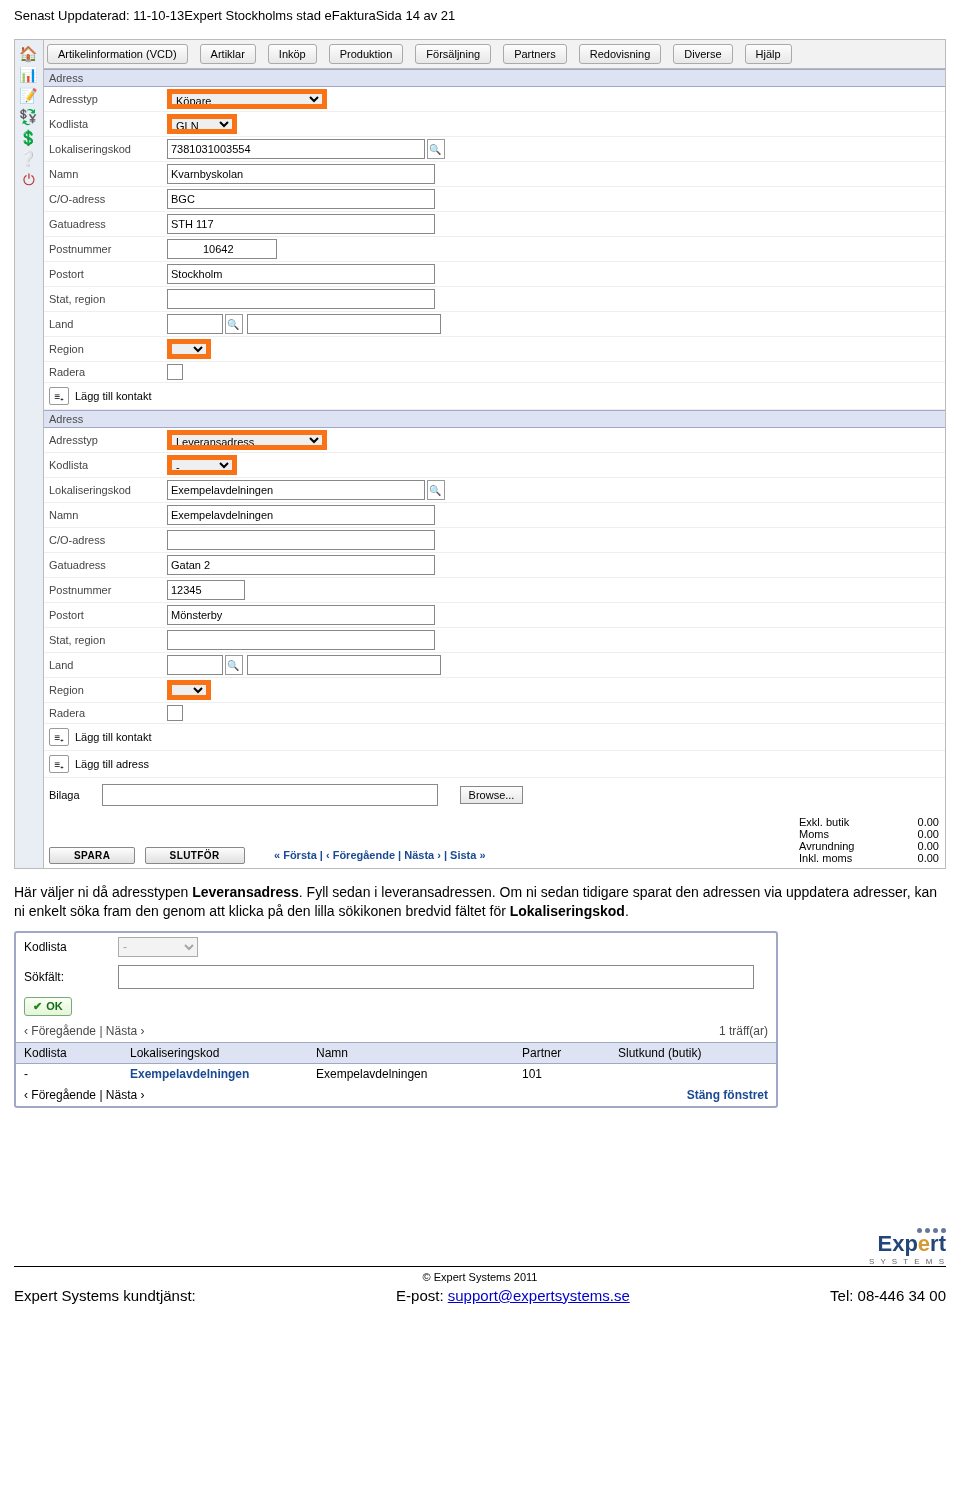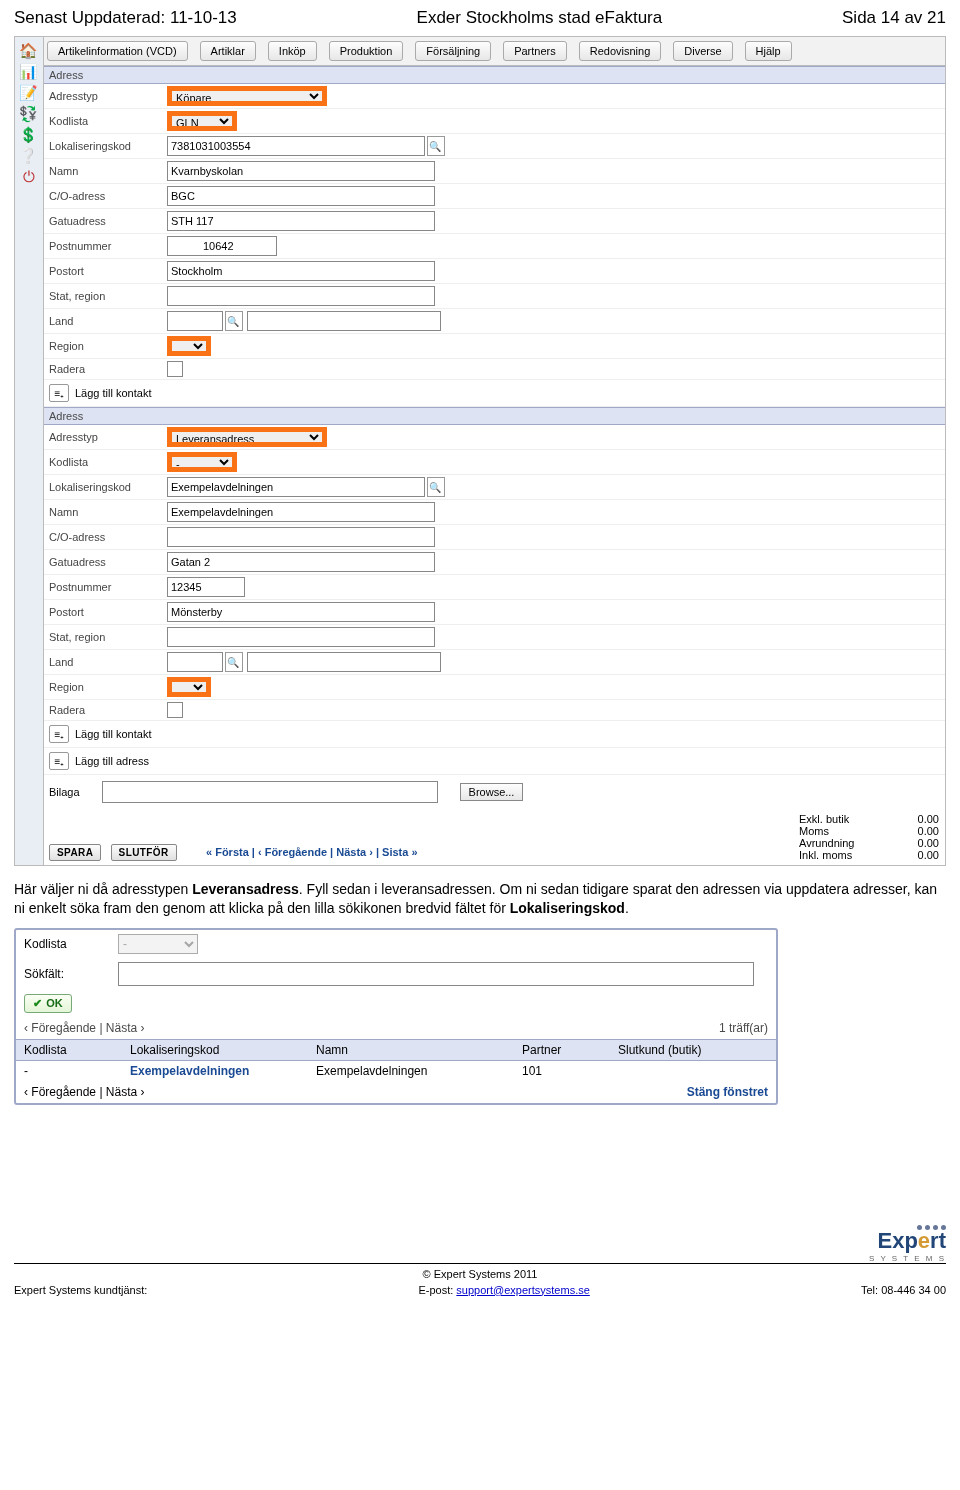--- a/index.html
+++ b/index.html
@@ -1,17 +1,17 @@
 <!DOCTYPE html>
 <html><head>
 <meta charset="utf-8">
 <style>
 html,body{margin:0;padding:0;font-family:Arial,Helvetica,sans-serif;font-size:12px;color:#000;background:#fff;width:960px}
 .page{padding:8px 14px}
-.header-meta{display:flex;justify-content:space-between;font-size:17px;margin-bottom:8px}
+.header-meta{display:flex;font-size:13px;margin-bottom:16px}
 .header-meta span{white-space:nowrap}
 .app-frame{border:1px solid #bbb;background:#fff;position:relative}
 .sidebar{position:absolute;left:0;top:0;bottom:0;width:28px;background:#e9edf4;border-right:1px solid #bbb;display:flex;flex-direction:column;align-items:center;gap:6px;padding-top:6px}
 .sidebar .sicn{font-size:15px;line-height:15px}
 .app-body{margin-left:28px}
 .topmenu{display:flex;gap:12px;padding:4px;border-bottom:1px solid #bbb;background:#f2f2f2}
 .topmenu .tab{border:1px solid #aaa;background:linear-gradient(#fdfdfd,#e7e7e7);padding:3px 10px;border-radius:3px;font-size:11px;cursor:pointer}
 .section-head{background:#dde3f2;border:1px solid #9fa8c7;border-left:none;border-right:none;color:#4a4a4a;padding:2px 6px;font-size:11px}
 .fields{padding:0}
 .frow{display:flex;align-items:center;border-bottom:1px solid #eee;padding:2px 6px;font-size:11px}
@@ -22,21 +22,21 @@
 .frow .cb{width:14px;height:14px;border:1px solid #888;background:#fff}
 .add-row{display:flex;align-items:center;gap:6px;padding:4px 6px;font-size:11px;border-bottom:1px solid #eee}
 .add-row .addicon{border:1px solid #999;border-radius:2px;width:18px;height:16px;display:inline-flex;align-items:center;justify-content:center;font-size:10px;background:#fff}
 .bilaga{display:flex;align-items:center;gap:22px;padding:6px;font-size:11px}
 .bilaga input{border:1px solid #888;height:18px}
 .bilaga button{border:1px solid #888;background:linear-gradient(#fdfdfd,#e7e7e7);padding:2px 8px;font-size:11px;cursor:pointer}
 .footer-bar{display:flex;justify-content:space-between;align-items:flex-end;padding:4px 6px}
 .totals{font-size:11px}
 .totals .trow{display:flex;justify-content:space-between;width:140px}
 .pager{font-size:11px;color:#1a4a93;font-weight:bold}
-.actions button{border:1px solid #888;background:linear-gradient(#fdfdfd,#e0e0e0);padding:2px 7px;font-size:10px;font-weight:bold;letter-spacing:0.4px;margin-right:6px;border-radius:2px;cursor:pointer}
+.actions button{border:1px solid #888;background:linear-gradient(#fdfdfd,#e0e0e0);padding:2px 24px;font-size:10px;font-weight:bold;letter-spacing:0.4px;margin-right:6px;border-radius:2px;cursor:pointer}
 .body-text{margin-top:14px;font-size:14px;line-height:1.35}
 .body-text b{font-weight:bold}
 
 .search-window{border:2px solid #9fa8c7;margin-top:10px;width:760px;border-radius:3px;overflow:hidden}
 .swrow{display:flex;align-items:center;padding:4px 8px;font-size:12px;gap:6px}
 .swrow .lbl{width:88px}
 .swrow select,.swrow input{border:1px solid #888;font-size:12px;height:20px}
 .okbtn{border:1px solid #7a7;background:linear-gradient(#fafff4,#e3f5d7);padding:2px 8px;font-size:11px;font-weight:bold;color:#156a15;margin:4px 8px;display:inline-flex;align-items:center;gap:4px;border-radius:3px;cursor:pointer}
 .sw-pager{display:flex;justify-content:space-between;padding:4px 8px;font-size:12px;color:#4a4a4a}
 .sw-cols{display:flex;background:#dde3f2;border-top:1px solid #9fa8c7;border-bottom:1px solid #9fa8c7;font-size:12px}
@@ -44,36 +44,36 @@
 .sw-data{display:flex;font-size:12px}
 .sw-data div{padding:3px 8px}
 .sw-data .link{color:#1a4a93;font-weight:bold}
 .sw-foot{display:flex;justify-content:space-between;padding:4px 8px;font-size:12px}
 .sw-foot .closew{color:#1a4a93;font-weight:bold}
 .c1{width:90px}.c2{width:170px}.c3{width:190px}.c4{width:80px}.c5{flex:1}
 
 .page-footer{margin-top:120px;font-size:12px}
 .pf-line{border-top:1px solid #000;margin-bottom:4px}
 .pf-row1{text-align:center;font-size:11px;margin-bottom:4px}
-.pf-row2{display:flex;justify-content:space-between;font-size:11px;align-items:flex-end}
+.pf-row2{display:flex;justify-content:space-between;font-size:15px;align-items:flex-end}
 .email-link{color:#0000cc;text-decoration:underline}
 .logo{display:flex;flex-direction:column;align-items:flex-end}
 .logo-dots{display:flex;gap:3px;margin-bottom:-2px}
 .logo-dots span{width:5px;height:5px;border-radius:50%;background:#679}
 .logo-txt{font-size:22px;font-weight:bold;color:#224677}
 .logo-txt .orange{color:#d59a33}
 .logo-sub{font-size:8px;letter-spacing:2px;color:#666}
 </style>
 </head>
 <body>
 
 <div class="page">
   <div class="header-meta">
     <span>Senast Uppdaterad: 11-10-13</span>
-    <span>Exder Stockholms stad eFaktura</span>
+    <span>Expert Stockholms stad eFaktura</span>
     <span>Sida 14 av 21</span>
   </div>
 
   <div class="app-frame">
     <div class="sidebar">
       <span class="sicn">🏠</span>
       <span class="sicn" style="color:#d88a2e">📊</span>
       <span class="sicn">📝</span>
       <span class="sicn" style="color:#c88a2e">💱</span>
       <span class="sicn" style="color:#6fb7d7">💲</span>

